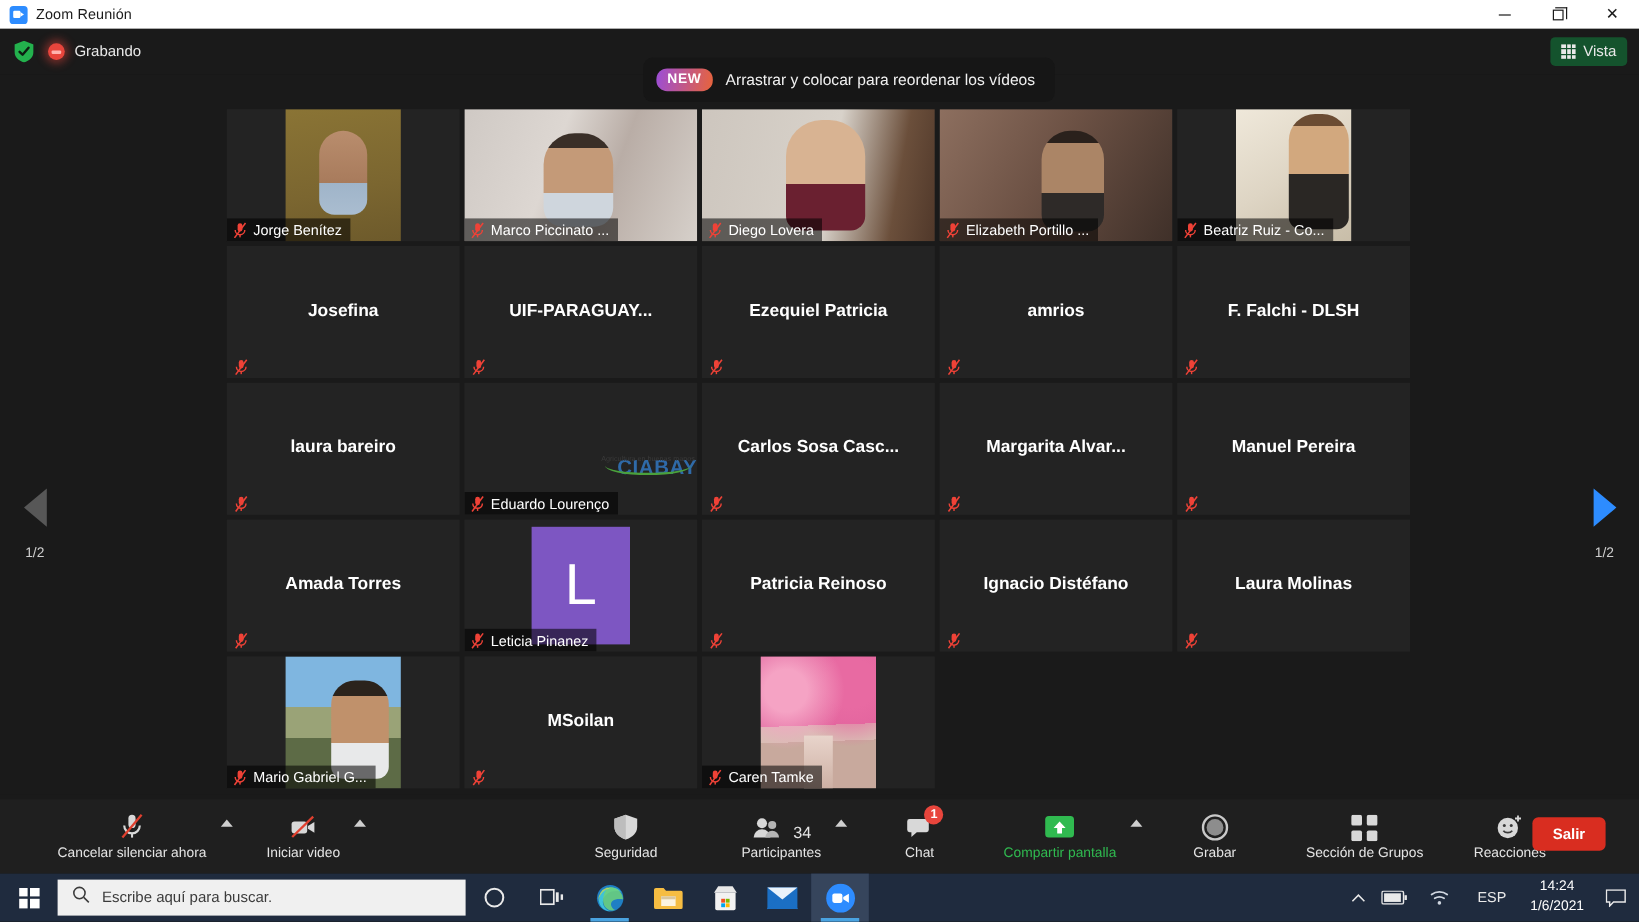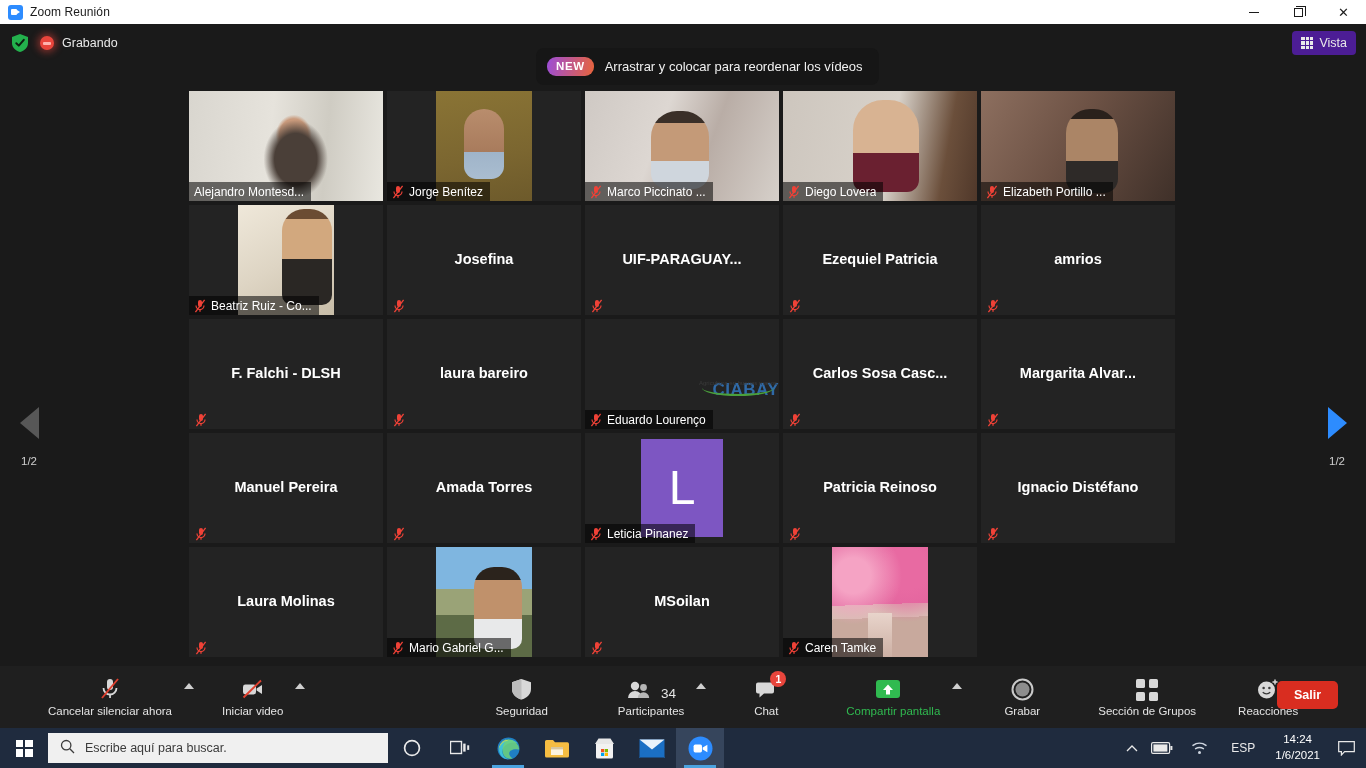--- a/index.html
+++ b/index.html
@@ -59,21 +59,21 @@
     box-shadow:0 0 7px 3px rgba(232,69,60,.45);
   }
   .rec-dot:after{
     content:""; position:absolute; left:3px; top:5.5px;
     width:8px; height:3px; background:#ffb3ae; border-radius:1px;
   }
   #rec-label{ font-size:12.5px; color:#e9e9e9; }
   #view-btn{
     position:absolute; right:10px; top:7px; height:24px;
     display:flex; align-items:center; gap:6px;
-    padding:0 9px; border-radius:4px; background:#4c1d95;
+    padding:0 9px; border-radius:4px; background:#14532d;
     font-size:12.5px; color:#e9e9e9;
   }
   .grid-ico{
     width:12px; height:12px; display:grid; grid-template-columns:repeat(3,1fr);
     grid-template-rows:repeat(3,1fr); gap:1.3px; flex:none;
   }
   .grid-ico i{ background:#e9e9e9; display:block; }
 
   
   #new-tip{
@@ -248,21 +248,21 @@
     display:flex; flex-direction:column; align-items:center; justify-content:center;
     height:62px; gap:4px; padding:0 6px; min-width:52px;
   }
   .tb-item .lbl{ font-size:11.5px; color:#e4e4e4; white-space:nowrap; }
   .tb-item .ico{ height:24px; display:flex; align-items:flex-end; justify-content:center; position:relative; }
   .caret{
     width:0;height:0;border-left:5px solid transparent;border-right:5px solid transparent;
     border-bottom:6px solid #cfcfcf; margin:0 2px 22px 0; align-self:center;
   }
   .caret-wrap{ display:flex; align-items:center; height:62px; padding:0 6px; }
-  .green{ color:#30ba50 !important;margin-left:10px; }
+  .green{ color:#30ba50 !important; }
   #salir-btn{
     position:absolute; right:28px; top:15px;
     background:#d92d20; color:#fff; font-size:12.5px; font-weight:bold;
     border-radius:5px; padding:7px 17px;
   }
   .badge{
     position:absolute; right:-8px; top:-6px; min-width:16px; height:16px;
     background:#e8453c; border-radius:8px; color:#fff; font-size:10.5px;
     display:flex; align-items:center; justify-content:center; padding:0 4px;
     font-weight:bold;
@@ -354,28 +354,20 @@
     <div class="arrow"></div>
     <span>1/2</span>
   </div>
 
   <div class="pager right">
     <div class="arrow"></div>
     <span>1/2</span>
   </div>
 
   <div id="grid">
-      <div class="tile active">
-        <div class="vid bg-alejandro">
-          <div class="face"></div>
-        </div>
-        <div class="namebar">
-          <span class="nm">Alejandro Montesd...</span>
-        </div>
-      </div>
       <div class="tile">
         <div class="thumb bg-jorge">
           <div class="face"></div>
         </div>
         <div class="namebar">
           <svg class="mic-off" viewBox="0 0 12 14">
             <rect x="4" y="1" width="4" height="7" rx="2" fill="#ef4237"></rect>
             <path d="M2 6.6 a4 4 0 0 0 8 0" stroke="#ef4237" stroke-width="1.2" fill="none"></path>
             <rect x="5.4" y="10.4" width="1.2" height="2.4" fill="#ef4237"></rect>
             <line x1="1.4" y1="13.2" x2="10.6" y2="0.8" stroke="#ef4237" stroke-width="1.3"></line>

